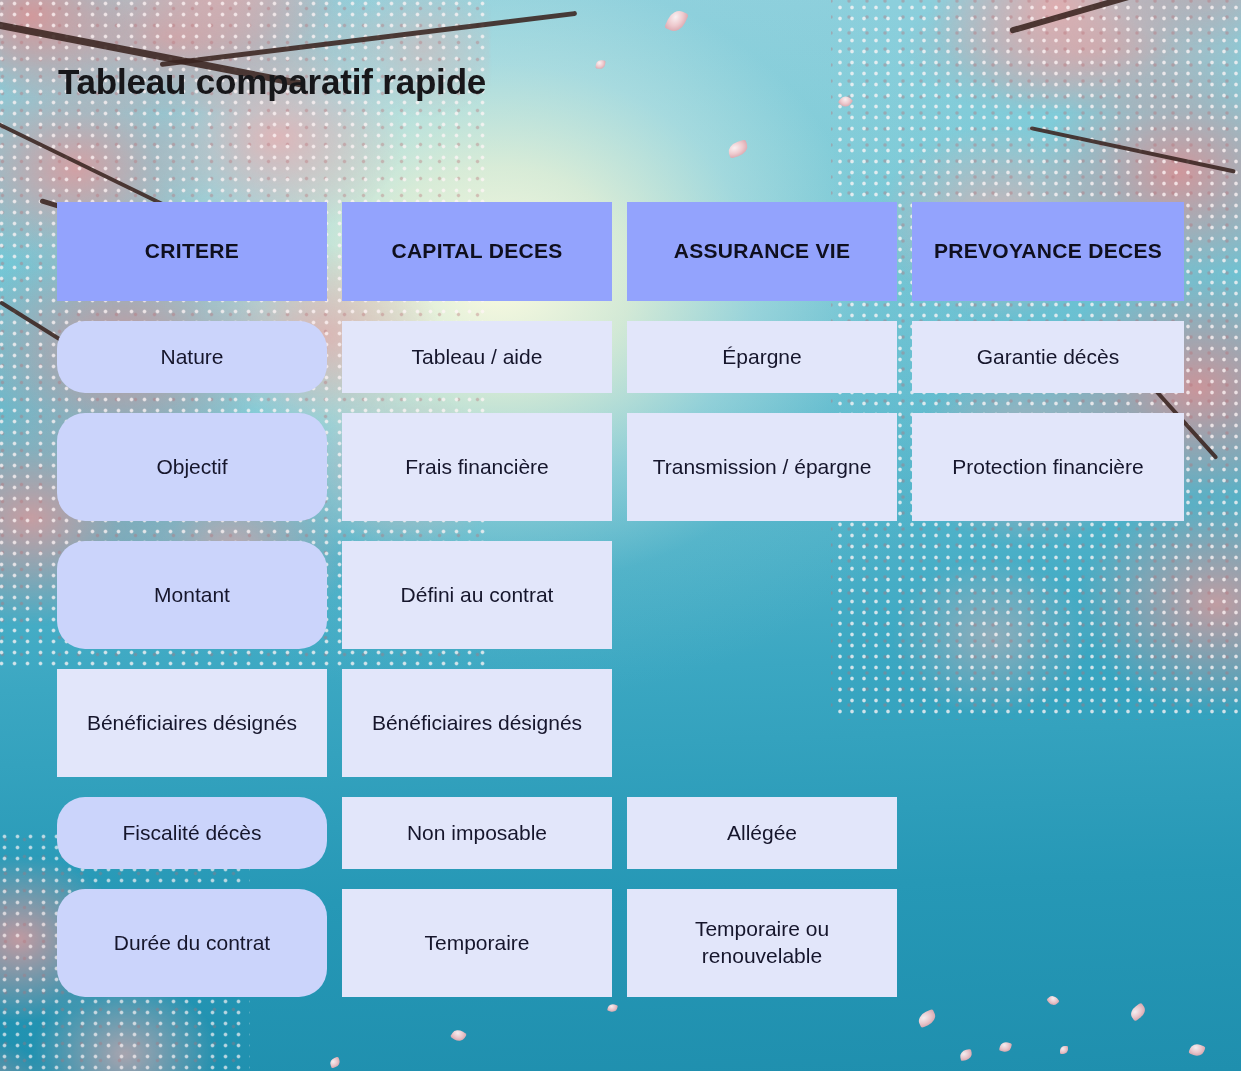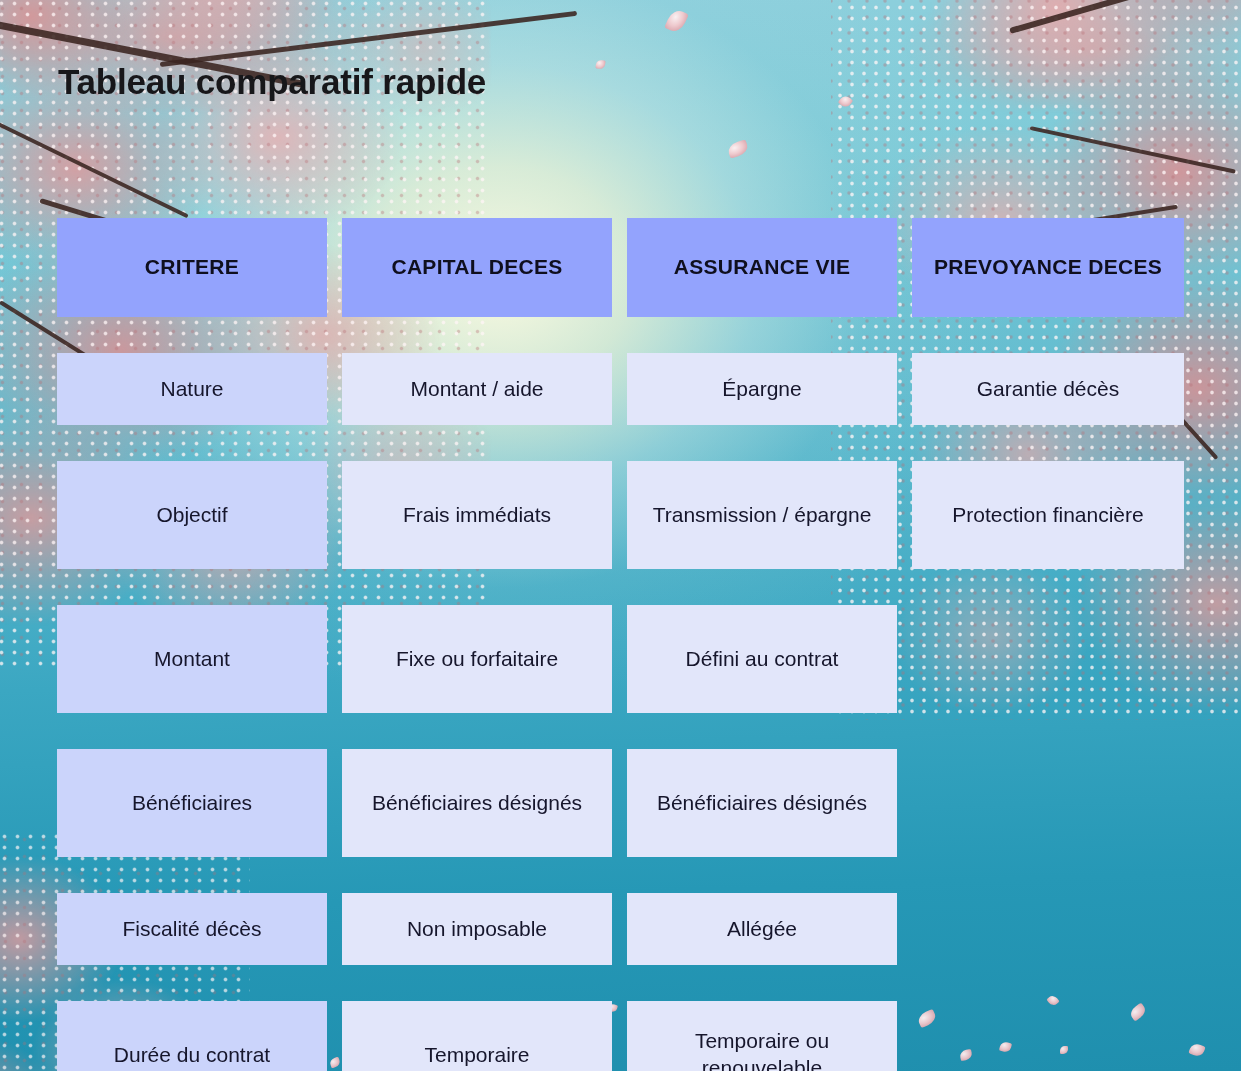--- a/index.html
+++ b/index.html
@@ -182,21 +182,20 @@
     width: 1127px;
     display: flex;
     flex-direction: column;
     gap: 20px;
   }
 
   .table-row {
     display: grid;
     grid-template-columns: 270px 270px 270px 272px;
     gap: 15px;
-    margin-top: 16px;
   }
 
   .cell {
     display: flex;
     align-items: center;
     justify-content: center;
     text-align: center;
     padding: 6px 14px;
     color: #16162c;
     font-size: 21px;
@@ -208,21 +207,21 @@
     background: #93a3fd;
     height: 99px;
     font-weight: bold;
     font-size: 21px;
     letter-spacing: 0.3px;
     color: #0f0f1e;
   }
 
   
   .body-row .cell { background: #e2e6fa; }
-  .body-row .cell.criteria-cell { background: #cbd4fb; }
+  .body-row .cell.criteria-cell { background: #cbd4fb; border-radius: 28px; }
 
   .row-h1 .cell { height: 72px; }
   .row-h2 .cell { height: 108px; }
 </style>
 </head>
 <body>
 
 <div id="bg-photo">
   <div class="sky"></div>
   <div class="canopy-top"></div>
@@ -267,40 +266,38 @@
 
     <div class="table-row header-row">
       <div class="cell">CRITERE</div>
       <div class="cell">CAPITAL DECES</div>
       <div class="cell">ASSURANCE VIE</div>
       <div class="cell">PREVOYANCE DECES</div>
     </div>
 
     <div class="table-row body-row row-h1">
       <div class="cell criteria-cell">Nature</div>
-      <div class="cell">Montant / aide</div>
+      <div class="cell">Tableau / aide</div>
       <div class="cell">Épargne</div>
       <div class="cell">Garantie décès</div>
     </div>
 
     <div class="table-row body-row row-h2">
       <div class="cell criteria-cell">Objectif</div>
-      <div class="cell">Frais immédiats</div>
+      <div class="cell">Frais financière</div>
       <div class="cell">Transmission / épargne</div>
       <div class="cell">Protection financière</div>
     </div>
 
     <div class="table-row body-row row-h2">
       <div class="cell criteria-cell">Montant</div>
-      <div class="cell">Fixe ou forfaitaire</div>
       <div class="cell">Défini au contrat</div>
     </div>
 
     <div class="table-row body-row row-h2">
-      <div class="cell criteria-cell">Bénéficiaires</div>
       <div class="cell">Bénéficiaires désignés</div>
       <div class="cell">Bénéficiaires désignés</div>
     </div>
 
     <div class="table-row body-row row-h1">
       <div class="cell criteria-cell">Fiscalité décès</div>
       <div class="cell">Non imposable</div>
       <div class="cell">Allégée</div>
     </div>
 

